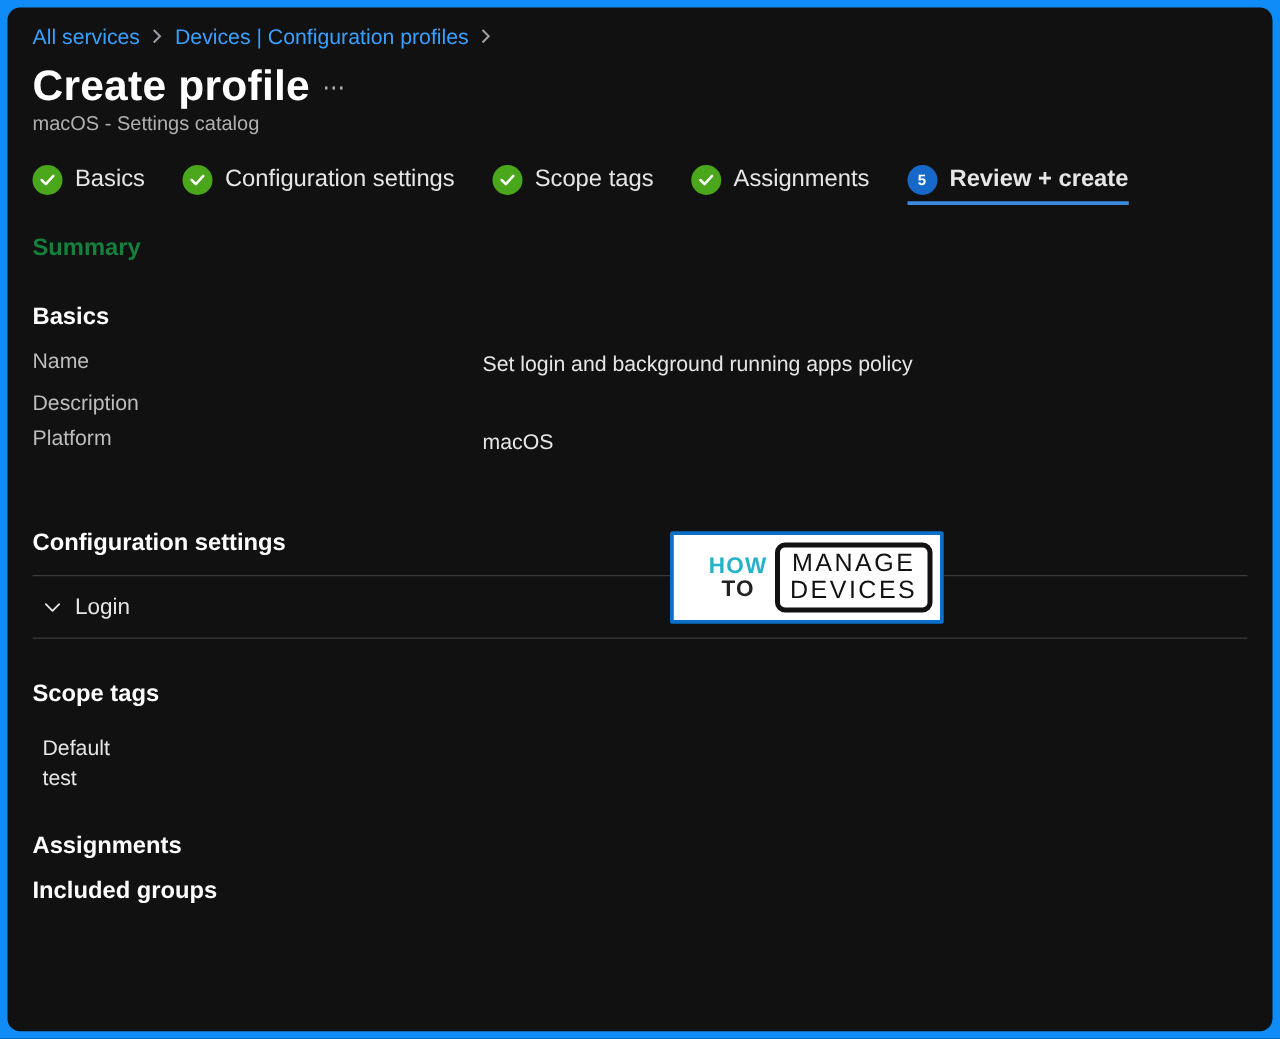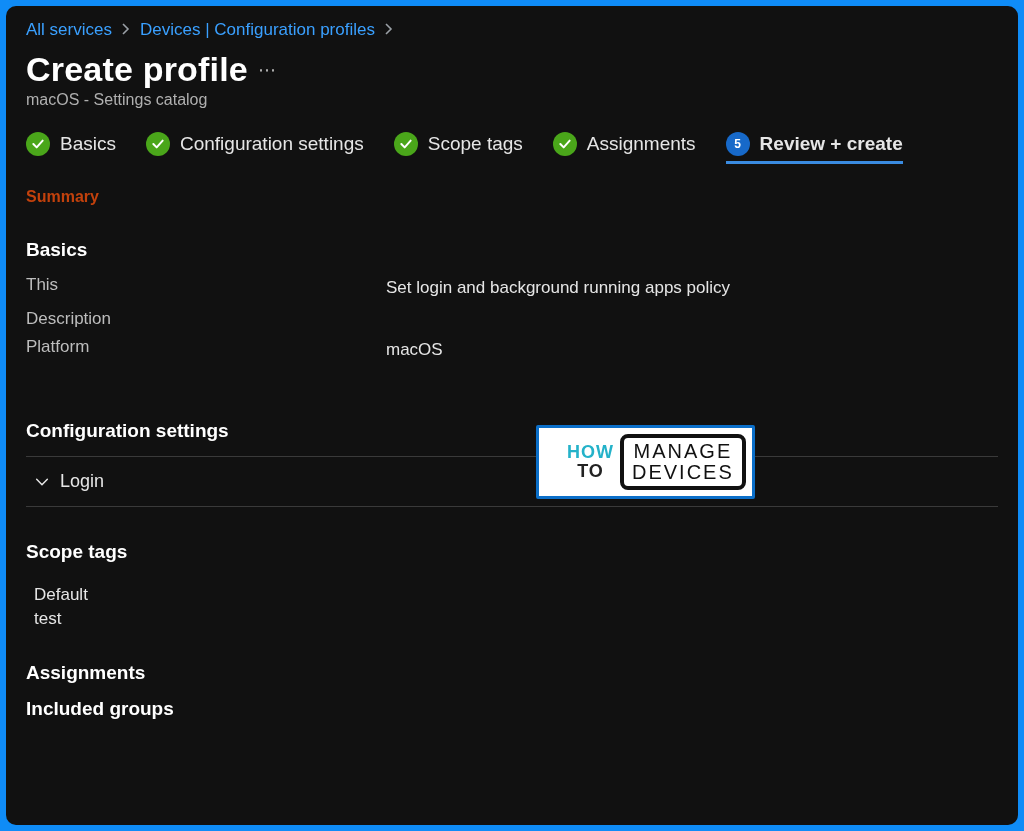--- a/index.html
+++ b/index.html
@@ -96,23 +96,23 @@
     background: #1769c9;
     color: #ffffff;
     display: inline-flex;
     align-items: center;
     justify-content: center;
     font-size: 12px;
     font-weight: 600;
   }
   
   .section-h {
-    font-size: 16px;
+    font-size: 19px;
     font-weight: 600;
-    color: #c2410c;
+    color: #15803d;
     margin-top: 8px;
     margin-bottom: 33px;
   }
   .section-h2 {
     font-size: 19px;
     font-weight: 600;
     color: #ffffff;
     margin-top: 30px;
     margin-bottom: 14px;
   }
@@ -250,21 +250,21 @@
       <span class="badge-num">5</span>
       <span class="step-label">Review + create</span>
     </div>
   </div>
 
   <div class="section-h">Summary</div>
 
   <div class="section-h2">Basics</div>
 
   <div class="kv-row">
-    <div class="kv-label">This</div>
+    <div class="kv-label">Name</div>
     <div class="kv-value">Set login and background running apps policy</div>
   </div>
   <div class="kv-row">
     <div class="kv-label">Description</div>
   </div>
   <div class="kv-row">
     <div class="kv-label">Platform</div>
     <div class="kv-value">macOS</div>
   </div>
 

